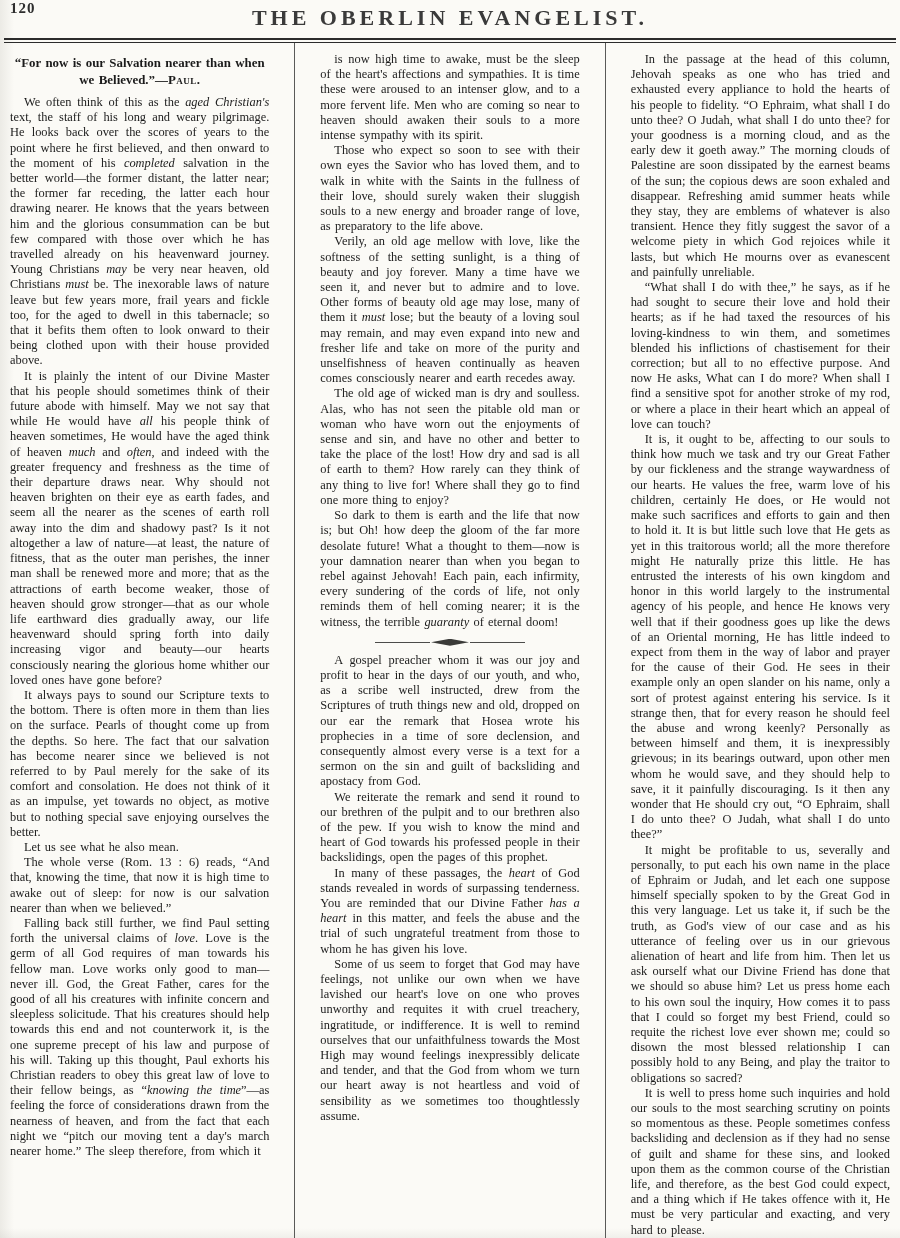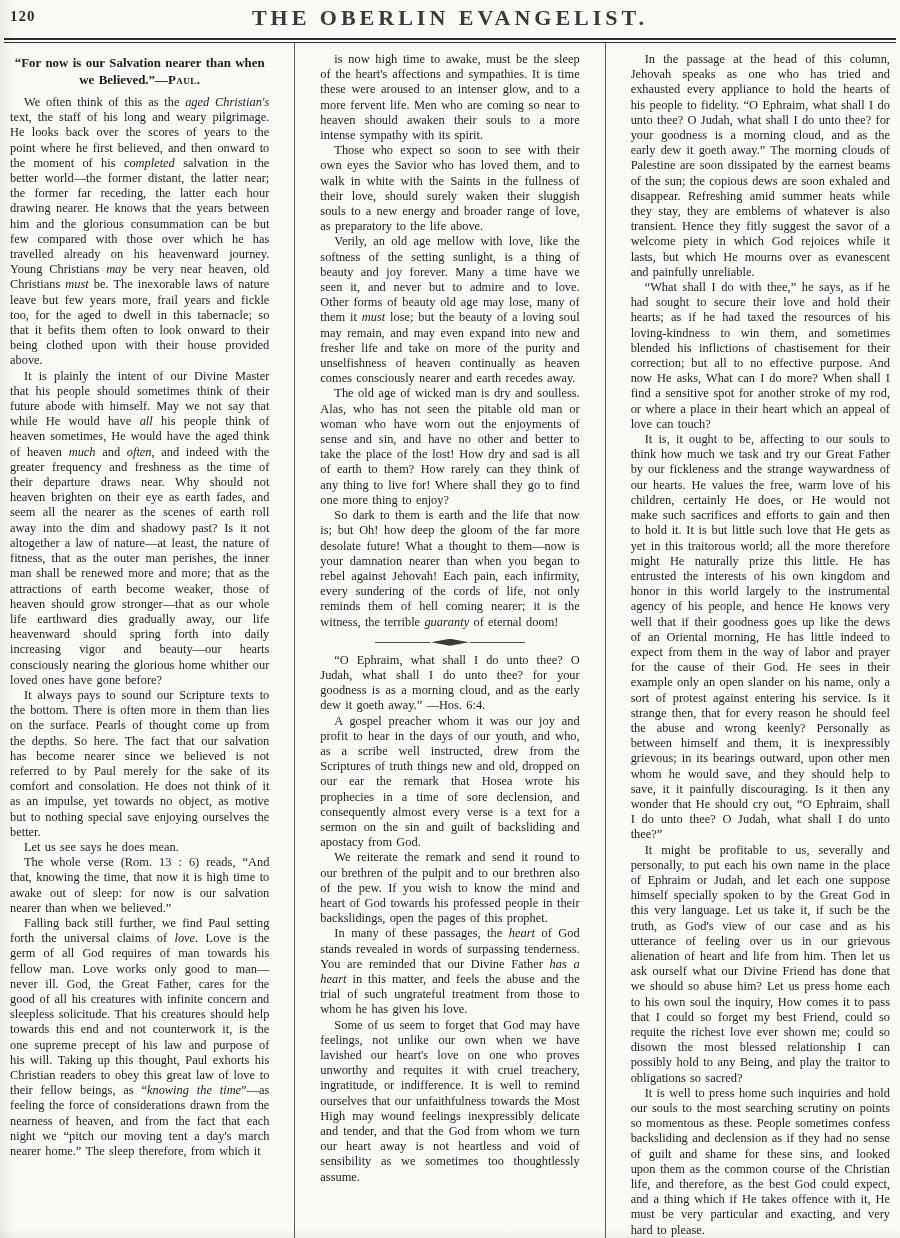--- a/index.html
+++ b/index.html
@@ -10,21 +10,21 @@
     background:
       linear-gradient(90deg, rgba(190,188,180,.25) 0, rgba(0,0,0,0) 14px),
       linear-gradient(0deg, rgba(190,188,180,.18) 0, rgba(0,0,0,0) 10px),
       #fbfaf6;
     overflow:hidden;
     font-family:"Liberation Serif","DejaVu Serif",serif;
     color:#1b1b1b;
   }
   .hdr{position:relative;height:30px;padding-top:6px;}
   .pagenum{
-    position:absolute;left:10px;top:8px;
+    position:absolute;left:10px;top:0;
     font-size:15px;font-weight:bold;letter-spacing:1px;color:#2e2e2e;
   }
   .masthead{
     margin:0;text-align:center;
     font-size:22px;font-weight:bold;letter-spacing:4px;
     color:#3a3a3a;line-height:24px;
   }
   .double-rule{
     margin:2px 4px 0 4px;height:2px;
     border-top:2px solid #2c2c2c;border-bottom:1px solid #2c2c2c;
@@ -67,37 +67,36 @@
     <span class="pagenum">120</span>
     <h1 class="masthead">THE OBERLIN EVANGELIST.</h1>
   </div>
   <div class="double-rule"></div>
   <div class="columns">
     <section class="col">
         <h2 class="art-head">“For now is our Salvation nearer than when we Believed.”—<span class="sc">Paul</span>.</h2>
         <p class="para">We often think of this as the <i>aged Christian's</i> text, the staff of his long and weary pilgrimage. He looks back over the scores of years to the point where he first believed, and then onward to the moment of his <i>completed</i> salvation in the better world—the former distant, the latter near; the former far receding, the latter each hour drawing nearer. He knows that the years between him and the glorious consummation can be but few compared with those over which he has travelled already on his heavenward journey. Young Christians <i>may</i> be very near heaven, old Christians <i>must</i> be. The inexorable laws of nature leave but few years more, frail years and fickle too, for the aged to dwell in this tabernacle; so that it befits them often to look onward to their being clothed upon with their house provided above.</p>
         <p class="para">It is plainly the intent of our Divine Master that his people should sometimes think of their future abode with himself. May we not say that while He would have <i>all</i> his people think of heaven sometimes, He would have the aged think of heaven <i>much</i> and <i>often</i>, and indeed with the greater frequency and freshness as the time of their departure draws near. Why should not heaven brighten on their eye as earth fades, and seem all the nearer as the scenes of earth roll away into the dim and shadowy past? Is it not altogether a law of nature—at least, the nature of fitness, that as the outer man perishes, the inner man shall be renewed more and more; that as the attractions of earth become weaker, those of heaven should grow stronger—that as our whole life earthward dies gradually away, our life heavenward should spring forth into daily increasing vigor and beauty—our hearts consciously nearing the glorious home whither our loved ones have gone before?</p>
         <p class="para">It always pays to sound our Scripture texts to the bottom. There is often more in them than lies on the surface. Pearls of thought come up from the depths. So here. The fact that our salvation has become nearer since we believed is not referred to by Paul merely for the sake of its comfort and consolation. He does not think of it as an impulse, yet towards no object, as motive but to nothing special save enjoying ourselves the better.</p>
-        <p class="para">Let us see says he does mean.</p>
+        <p class="para">Let us see what he also mean.</p>
         <p class="para">The whole verse (Rom. 13 : 6) reads, “And that, knowing the time, that now it is high time to awake out of sleep: for now is our salvation nearer than when we believed.”</p>
         <p class="para">Falling back still further, we find Paul setting forth the universal claims of <i>love</i>. Love is the germ of all God requires of man towards his fellow man. Love works only good to man—never ill. God, the Great Father, cares for the good of all his creatures with infinite concern and sleepless solicitude. That his creatures should help towards this end and not counterwork it, is the one supreme precept of his law and purpose of his will. Taking up this thought, Paul exhorts his Christian readers to obey this great law of love to their fellow beings, as “<i>knowing the time</i>”—as feeling the force of considerations drawn from the nearness of heaven, and from the fact that each night we “pitch our moving tent a day's march nearer home.” The sleep therefore, from which it</p>
       </section>
     <div class="colrule"></div>
     <section class="col">
         <p class="para">is now high time to awake, must be the sleep of the heart's affections and sympathies. It is time these were aroused to an intenser glow, and to a more fervent life. Men who are coming so near to heaven should awaken their souls to a more intense sympathy with its spirit.</p>
         <p class="para">Those who expect so soon to see with their own eyes the Savior who has loved them, and to walk in white with the Saints in the fullness of their love, should surely waken their sluggish souls to a new energy and broader range of love, as preparatory to the life above.</p>
         <p class="para">Verily, an old age mellow with love, like the softness of the setting sunlight, is a thing of beauty and joy forever. Many a time have we seen it, and never but to admire and to love. Other forms of beauty old age may lose, many of them it <i>must</i> lose; but the beauty of a loving soul may remain, and may even expand into new and fresher life and take on more of the purity and unselfishness of heaven continually as heaven comes consciously nearer and earth recedes away.</p>
         <p class="para">The old age of wicked man is dry and soulless. Alas, who has not seen the pitable old man or woman who have worn out the enjoyments of sense and sin, and have no other and better to take the place of the lost! How dry and sad is all of earth to them? How rarely can they think of any thing to live for! Where shall they go to find one more thing to enjoy?</p>
         <p class="para">So dark to them is earth and the life that now is; but Oh! how deep the gloom of the far more desolate future! What a thought to them—now is your damnation nearer than when you began to rebel against Jehovah! Each pain, each infirmity, every sundering of the cords of life, not only reminds them of hell coming nearer; it is the witness, the terrible <i>guaranty</i> of eternal doom!</p>
         <div class="divider">
           <span class="dline"></span>
           <span class="dgem"></span>
           <span class="dline"></span>
         </div>
-        <p class="para">“O Ephraim, what shall I do unto thee? O Judah, what shall I do unto thee? for your goodness is as a morning cloud, and as the early dew it goeth away.” —Hos. 6:4.</p>
         <p class="para">A gospel preacher whom it was our joy and profit to hear in the days of our youth, and who, as a scribe well instructed, drew from the Scriptures of truth things new and old, dropped on our ear the remark that Hosea wrote his prophecies in a time of sore declension, and consequently almost every verse is a text for a sermon on the sin and guilt of backsliding and apostacy from God.</p>
         <p class="para">We reiterate the remark and send it round to our brethren of the pulpit and to our brethren also of the pew. If you wish to know the mind and heart of God towards his professed people in their backslidings, open the pages of this prophet.</p>
         <p class="para">In many of these passages, the <i>heart</i> of God stands revealed in words of surpassing tenderness. You are reminded that our Divine Father <i>has a heart</i> in this matter, and feels the abuse and the trial of such ungrateful treatment from those to whom he has given his love.</p>
         <p class="para">Some of us seem to forget that God may have feelings, not unlike our own when we have lavished our heart's love on one who proves unworthy and requites it with cruel treachery, ingratitude, or indifference. It is well to remind ourselves that our unfaithfulness towards the Most High may wound feelings inexpressibly delicate and tender, and that the God from whom we turn our heart away is not heartless and void of sensibility as we sometimes too thoughtlessly assume.</p>
       </section>
     <div class="colrule"></div>
     <section class="col">
         <p class="para">In the passage at the head of this column, Jehovah speaks as one who has tried and exhausted every appliance to hold the hearts of his people to fidelity. “O Ephraim, what shall I do unto thee? O Judah, what shall I do unto thee? for your goodness is a morning cloud, and as the early dew it goeth away.” The morning clouds of Palestine are soon dissipated by the earnest beams of the sun; the copious dews are soon exhaled and disappear. Refreshing amid summer heats while they stay, they are emblems of whatever is also transient. Hence they fitly suggest the savor of a welcome piety in which God rejoices while it lasts, but which He mourns over as evanescent and painfully unreliable.</p>
         <p class="para">“What shall I do with thee,” he says, as if he had sought to secure their love and hold their hearts; as if he had taxed the resources of his loving-kindness to win them, and sometimes blended his inflictions of chastisement for their correction; but all to no effective purpose. And now He asks, What can I do more? When shall I find a sensitive spot for another stroke of my rod, or where a place in their heart which an appeal of love can touch?</p>
         <p class="para">It is, it ought to be, affecting to our souls to think how much we task and try our Great Father by our fickleness and the strange waywardness of our hearts. He values the free, warm love of his children, certainly He does, or He would not make such sacrifices and efforts to gain and then to hold it. It is but little such love that He gets as yet in this traitorous world; all the more therefore might He naturally prize this little. He has entrusted the interests of his own kingdom and honor in this world largely to the instrumental agency of his people, and hence He knows very well that if their goodness goes up like the dews of an Oriental morning, He has little indeed to expect from them in the way of labor and prayer for the cause of their God. He sees in their example only an open slander on his name, only a sort of protest against entering his service. Is it strange then, that for every reason he should feel the abuse and wrong keenly? Personally as between himself and them, it is inexpressibly grievous; in its bearings outward, upon other men whom he would save, and they should help to save, it it painfully discouraging. Is it then any wonder that He should cry out, “O Ephraim, shall I do unto thee? O Judah, what shall I do unto thee?”</p>

